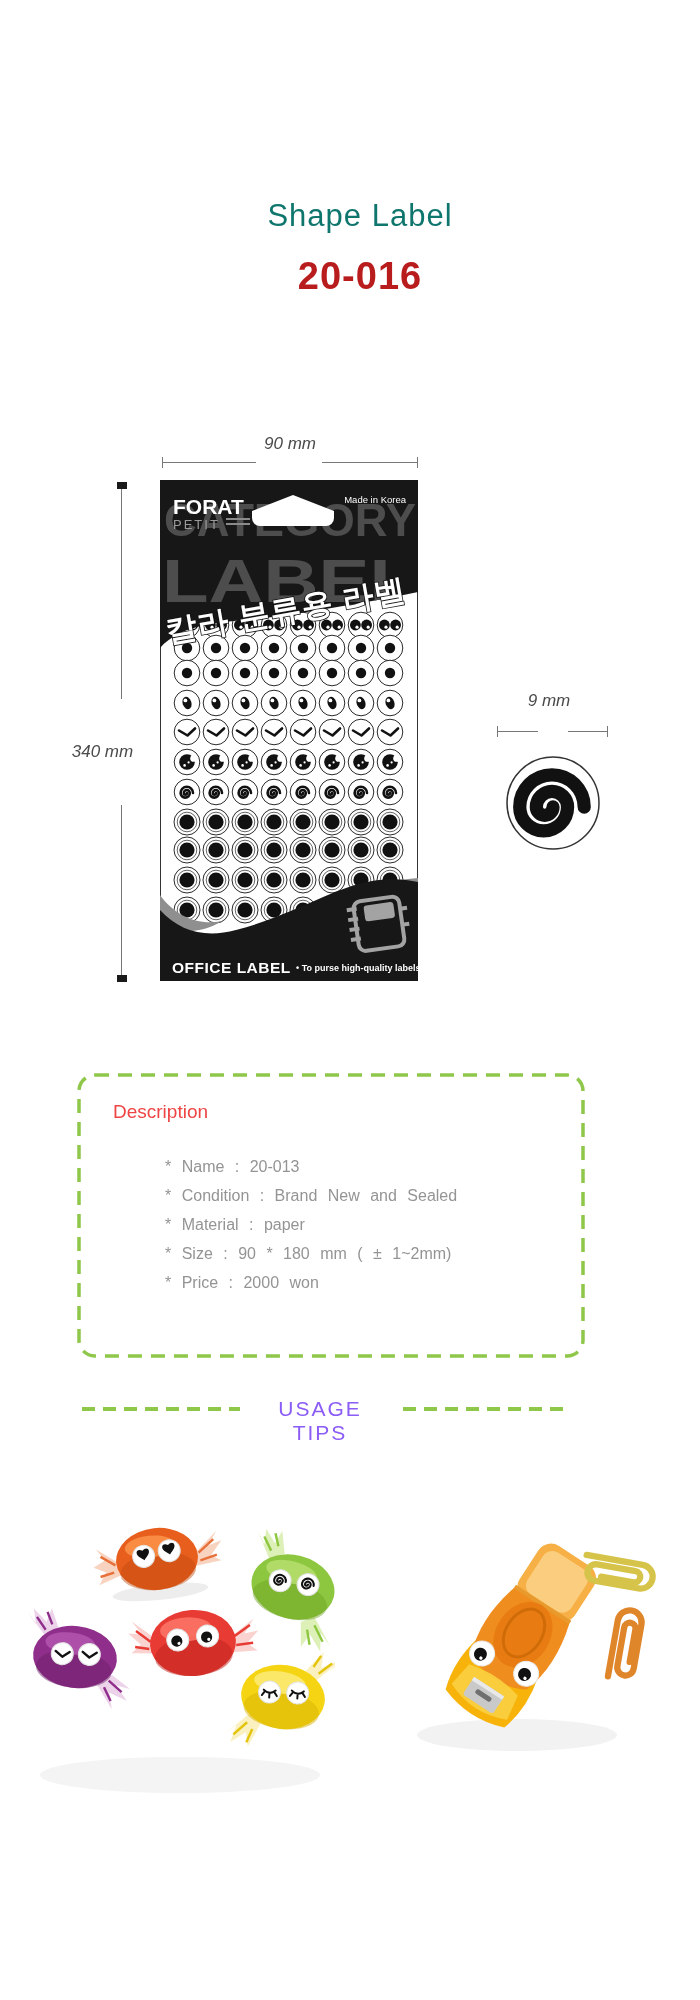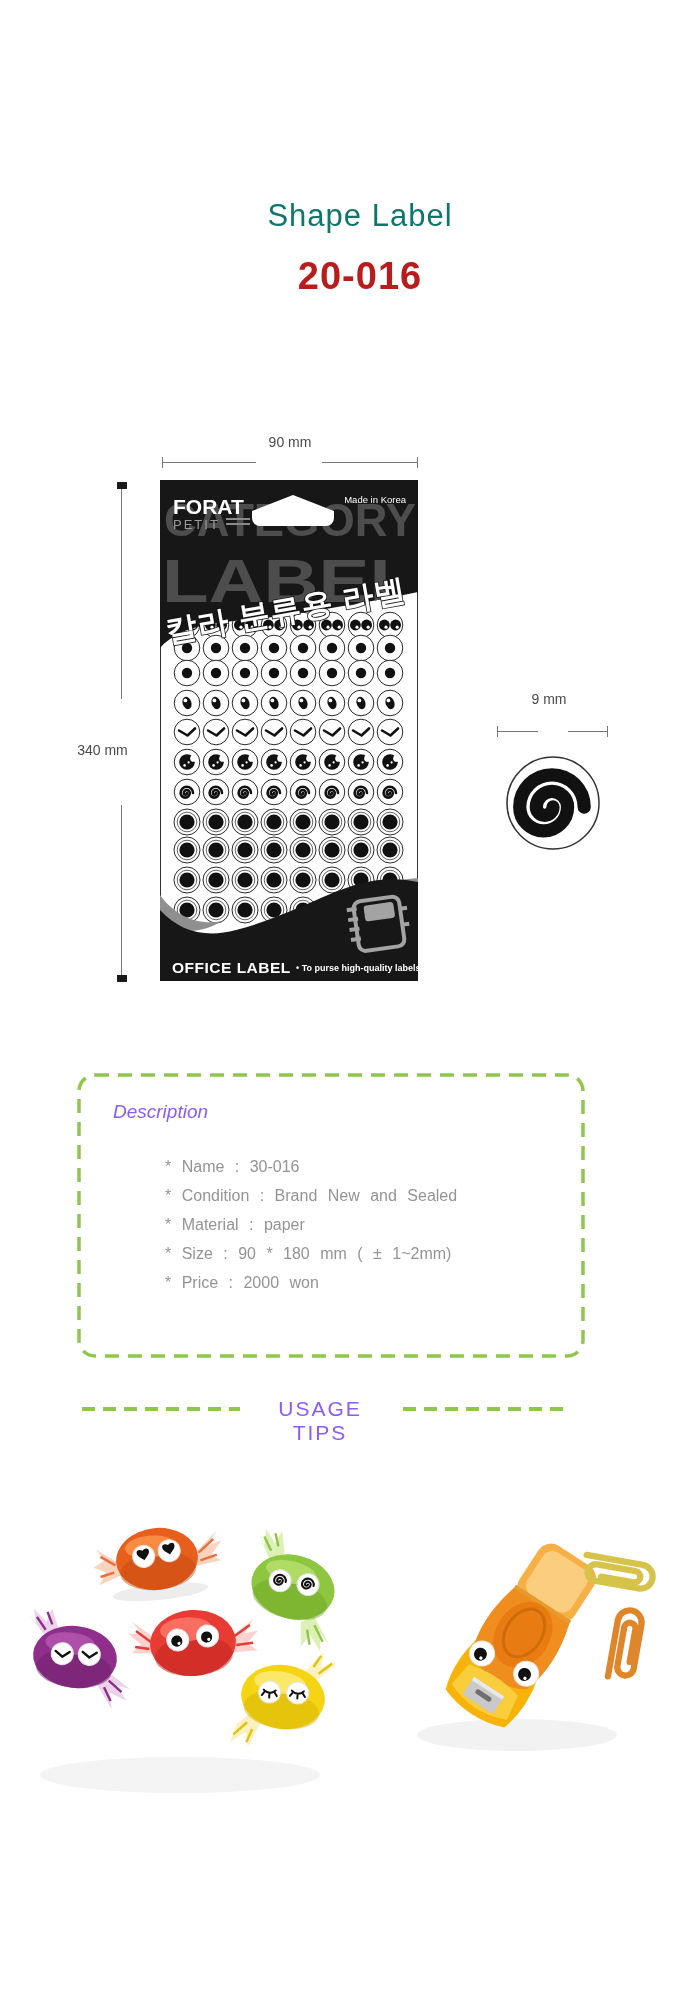--- a/index.html
+++ b/index.html
@@ -2,24 +2,24 @@
 <html><head>
 <meta charset="utf-8">
 <style>
   html,body{margin:0;padding:0;background:#ffffff;}
   body{width:700px;height:2000px;position:relative;overflow:hidden;
        font-family:"Liberation Sans","DejaVu Sans",sans-serif;}
   .abs{position:absolute;}
   .center-text{text-align:center;}
   .title{font-size:31px;color:#0f766e;letter-spacing:1px;}
   .model{font-size:38px;font-weight:bold;color:#b91c1c;letter-spacing:1px;}
-  .dim-label{font-size:14px;color:#4a4a4a;}
+  .dim-label{font-size:17px;color:#4a4a4a;font-style:italic;}
   .dim-line{background:#777;}
   .dim-cap{background:#1a1a1a;}
-  .desc-heading{font-size:19px;color:#8b5cf6;font-style:italic;}
+  .desc-heading{font-size:19px;color:#ef4444;}
   .desc-item{font-size:16px;color:#949494;line-height:29px;word-spacing:6px;white-space:pre;}
   .usage-title{font-size:21px;color:#8b5cf6;letter-spacing:2px;font-weight:500;}
   .green-dashes{height:4px;background:repeating-linear-gradient(90deg,#8fc74a 0 13px,transparent 13px 21px);}
 </style>
 </head>
 <body>
 
 <div class="abs center-text title" style="left:160px;top:198px;width:400px;">Shape Label</div>
 <div class="abs center-text model" style="left:160px;top:255px;width:400px;">20-016</div>
 
@@ -226,21 +226,21 @@
 <svg class="abs" style="left:503px;top:753px;" width="100" height="100" viewBox="0 0 100 100">
   <circle cx="50" cy="50" r="46" fill="#ffffff" stroke="#333" stroke-width="1.5"></circle>
   <use href="#spiralP" transform="translate(50,54) scale(5.2)" stroke="#111" stroke-width="2.55" fill="none"></use>
 </svg>
 
 <svg class="abs" style="left:77px;top:1073px;" width="508" height="285" viewBox="0 0 508 285">
   <rect x="2" y="2" width="504" height="281" rx="16" fill="none" stroke="#8fc74a" stroke-width="3.5" stroke-dasharray="14 9"></rect>
 </svg>
 <div class="abs desc-heading" style="left:113px;top:1101px;">Description</div>
 <div class="abs" style="left:165px;top:1152px;width:400px;">
-  <div class="desc-item">* Name : 30-016</div>
+  <div class="desc-item">* Name : 20-013</div>
   <div class="desc-item">* Condition : Brand New and Sealed</div>
   <div class="desc-item">* Material : paper</div>
   <div class="desc-item">* Size : 90 * 180 mm ( ± 1~2mm)</div>
   <div class="desc-item">* Price : 2000 won</div>
 </div>
 
 <div class="abs green-dashes" style="left:82px;top:1407px;width:158px;"></div>
 <div class="abs usage-title center-text" style="left:250px;top:1397px;width:140px;">USAGE TIPS</div>
 <div class="abs green-dashes" style="left:403px;top:1407px;width:160px;"></div>
 

